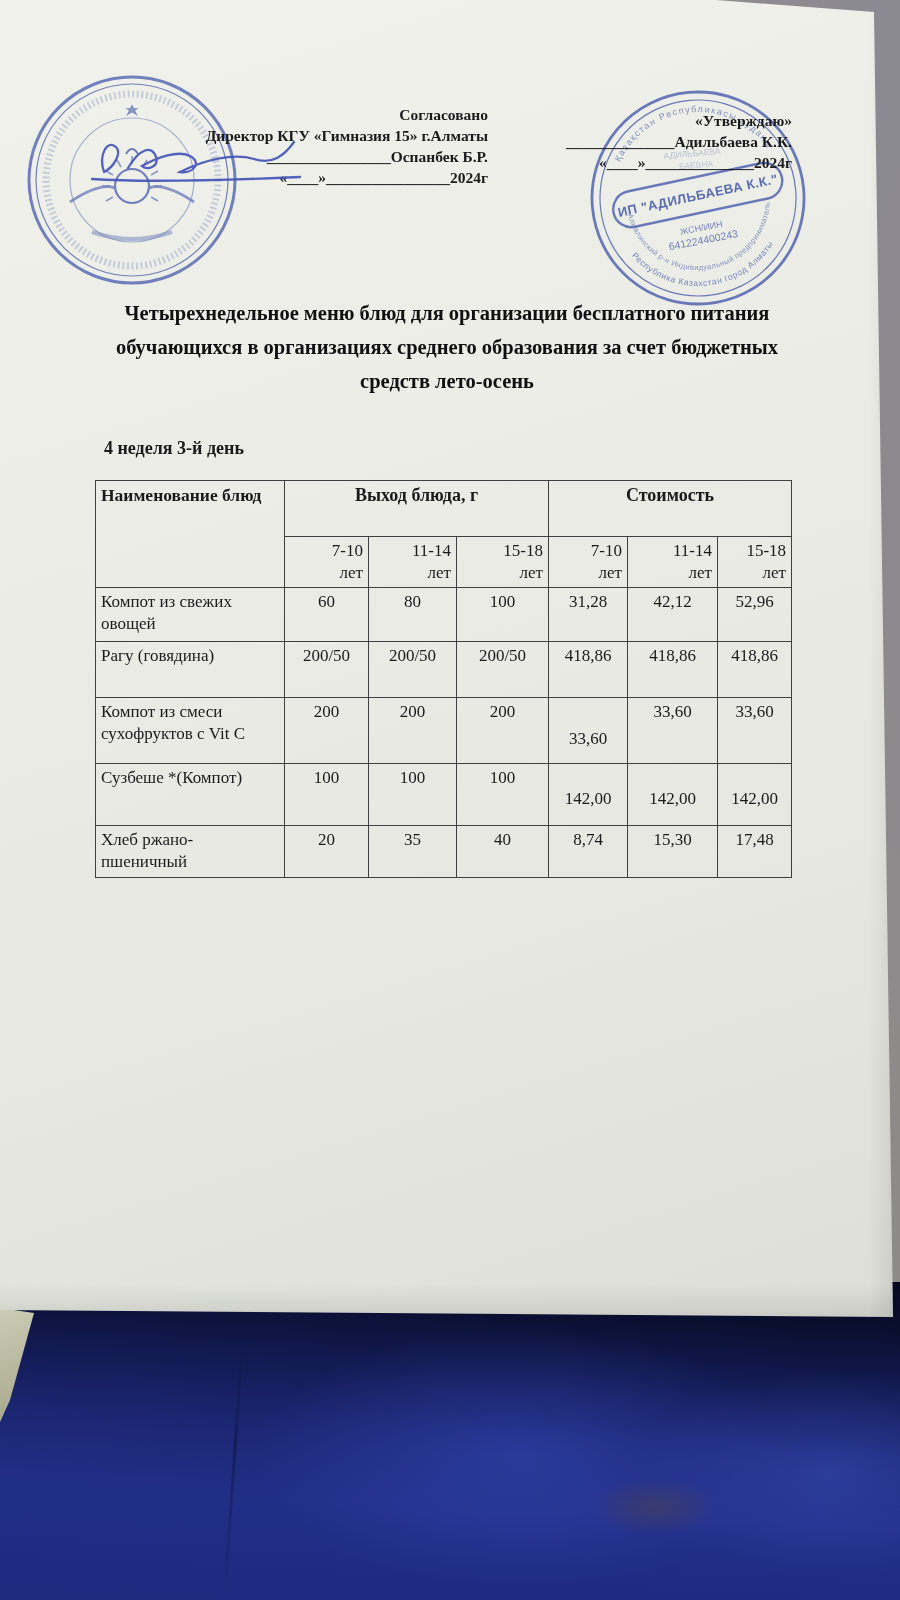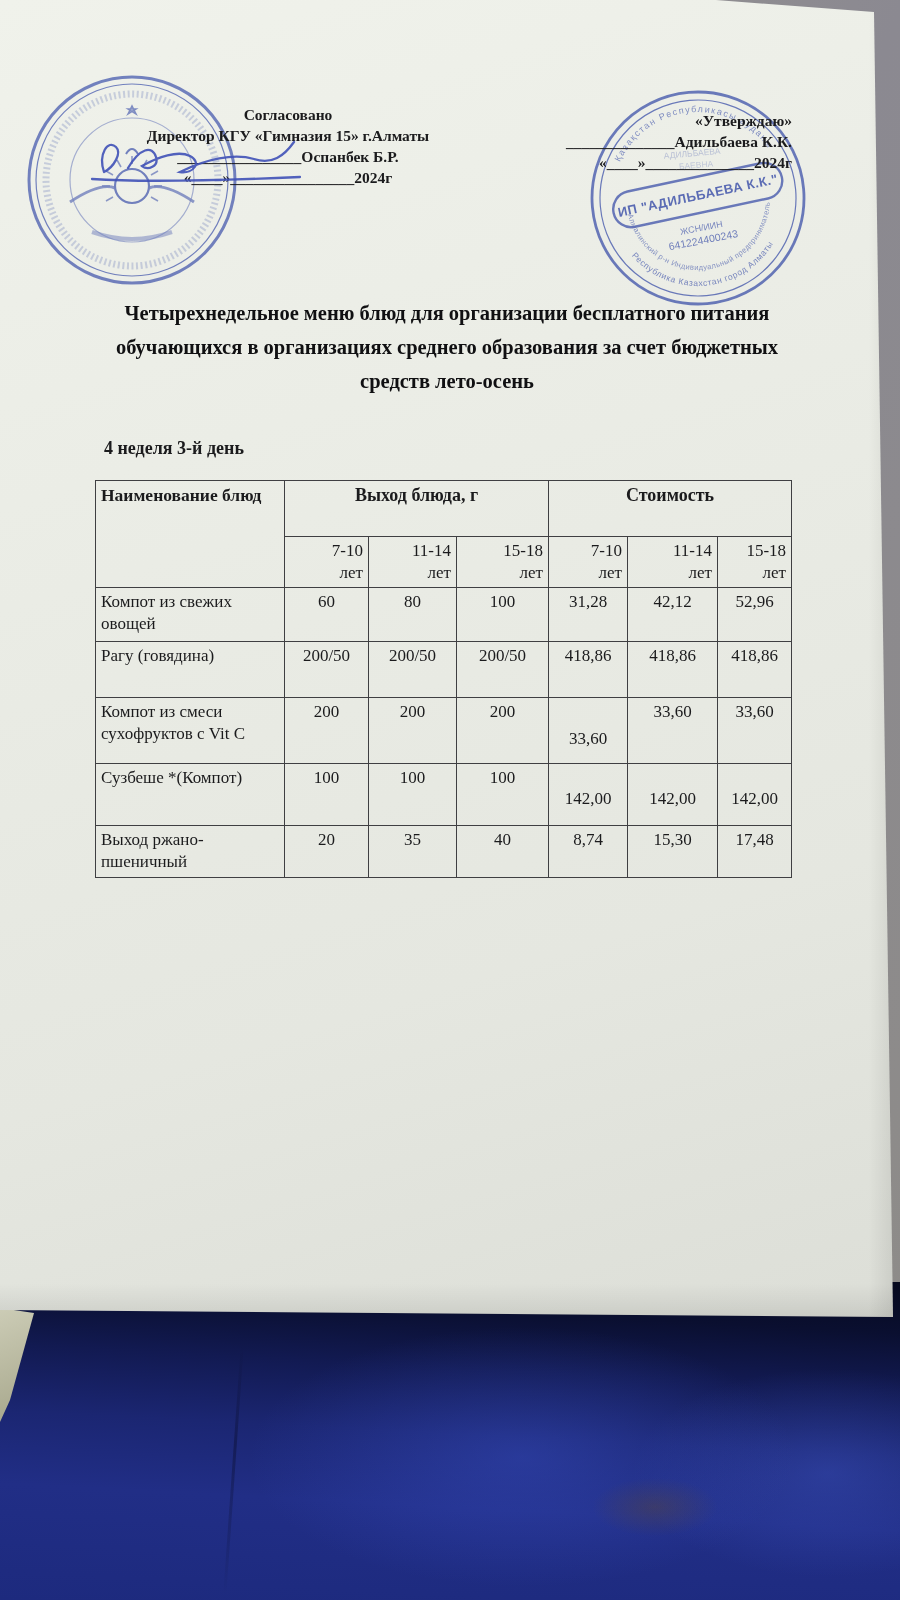--- a/index.html
+++ b/index.html
@@ -21,21 +21,21 @@
     clip-path:polygon(0 26px,34px 31px,10px 118px,0 140px);}
   
   .paper{position:absolute;left:0;top:0;width:900px;height:1330px;z-index:1;
     background:
       linear-gradient(90deg,transparent 96.5%,rgba(0,0,0,.09) 99.6%),
       linear-gradient(180deg,transparent 96.5%,rgba(0,0,0,.12) 100%),
       linear-gradient(163deg,#f0f2eb 0%,#eaece5 38%,#e5e7e0 70%,#dcded7 100%);
     clip-path:polygon(0 0,716px 0,874px 12px,893px 1317px,0 1310px);}
   
   .appr{position:absolute;z-index:3;font-weight:bold;font-size:15.5px;line-height:21px;}
-  .appr-left{left:88px;top:104px;width:400px;text-align:center;}
+  .appr-left{left:88px;top:104px;width:400px;text-align:right;}
   .appr-right{left:430px;top:110px;width:362px;text-align:right;}
   
   .stamp{position:absolute;z-index:2;mix-blend-mode:multiply;opacity:.88;}
   .stamp-left{left:22px;top:70px;}
   .stamp-right{left:583px;top:83px;transform:rotate(-5deg);}
   .stamp text{fill:#4c60bf;font-family:"Liberation Sans",sans-serif;}
   
   .signature{position:absolute;left:82px;top:130px;z-index:4;}
   
   .doc-title{position:absolute;left:90px;top:296px;width:714px;z-index:3;
@@ -219,21 +219,21 @@
       <tr style="height:62px">
         <td class="dish">Сузбеше *(Компот)</td>
         <td class="val">100</td>
         <td class="val">100</td>
         <td class="val">100</td>
         <td class="val midlow">142,00</td>
         <td class="val midlow">142,00</td>
         <td class="val midlow">142,00</td>
       </tr>
       <tr style="height:52px">
-        <td class="dish">Выход ржано-пшеничный</td>
+        <td class="dish">Хлеб ржано-пшеничный</td>
         <td class="val">20</td>
         <td class="val">35</td>
         <td class="val">40</td>
         <td class="val">8,74</td>
         <td class="val">15,30</td>
         <td class="val">17,48</td>
       </tr>
     </tbody>
   </table>
 

